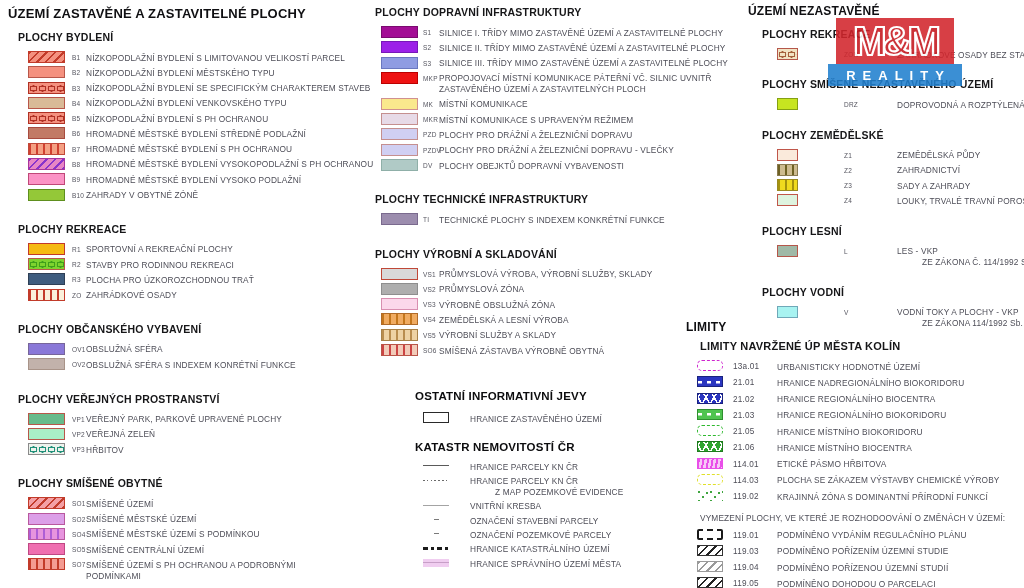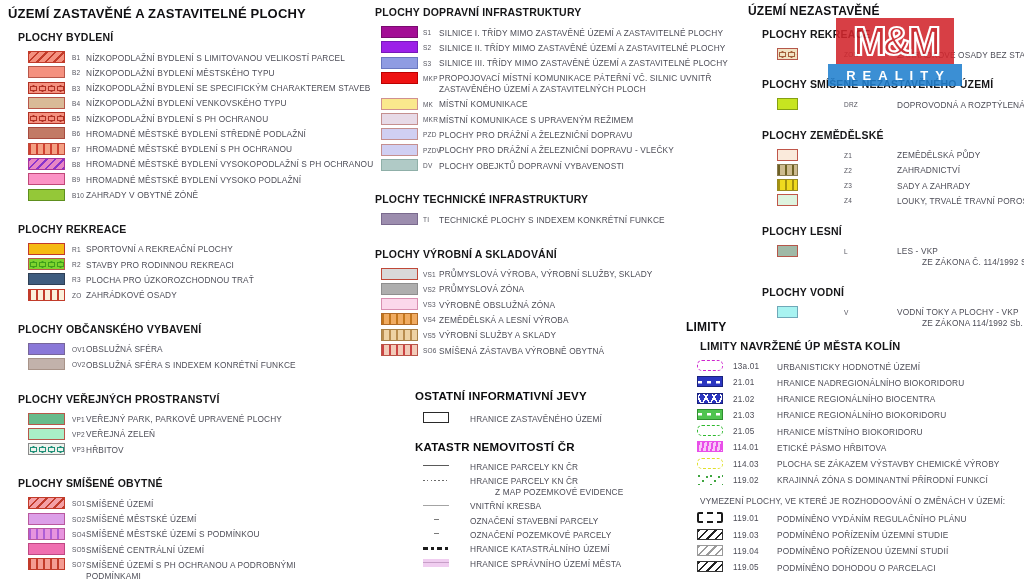--- a/index.html
+++ b/index.html
@@ -546,20 +546,27 @@
       </span>
     </div>
     <div class="row">
       <span class="sw t-dash" style="--l: #2fb92f;"></span>
       <span class="code">21.05</span>
       <span class="lbl">
         <div class="l1">HRANICE MÍSTNÍHO BIOKORIDORU</div>
       </span>
     </div>
     <div class="row">
+      <span class="sw t-zig" style="--f: #2fa52f; --b: #1e7a1e;"></span>
+      <span class="code">21.06</span>
+      <span class="lbl">
+        <div class="l1">HRANICE MÍSTNÍHO BIOCENTRA</div>
+      </span>
+    </div>
+    <div class="row">
       <span class="sw t-hatchm" style="--f: #f7c8f7; --l: #e94fe9;"></span>
       <span class="code">114.01</span>
       <span class="lbl">
         <div class="l1">ETICKÉ PÁSMO HŘBITOVA</div>
       </span>
     </div>
     <div class="row">
       <span class="sw t-dash" style="--l: #e0e02a;"></span>
       <span class="code">114.03</span>
       <span class="lbl">

